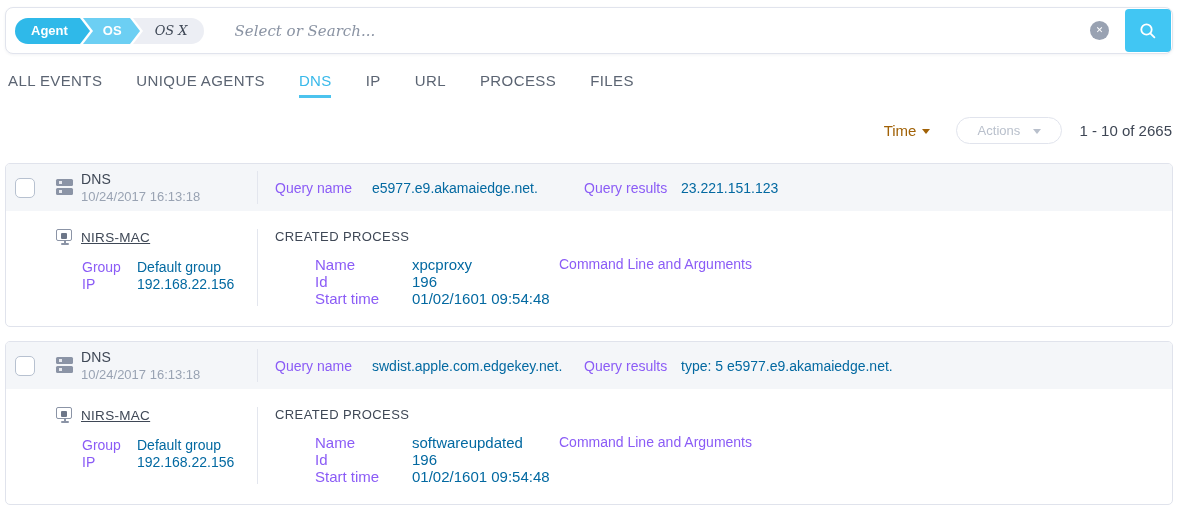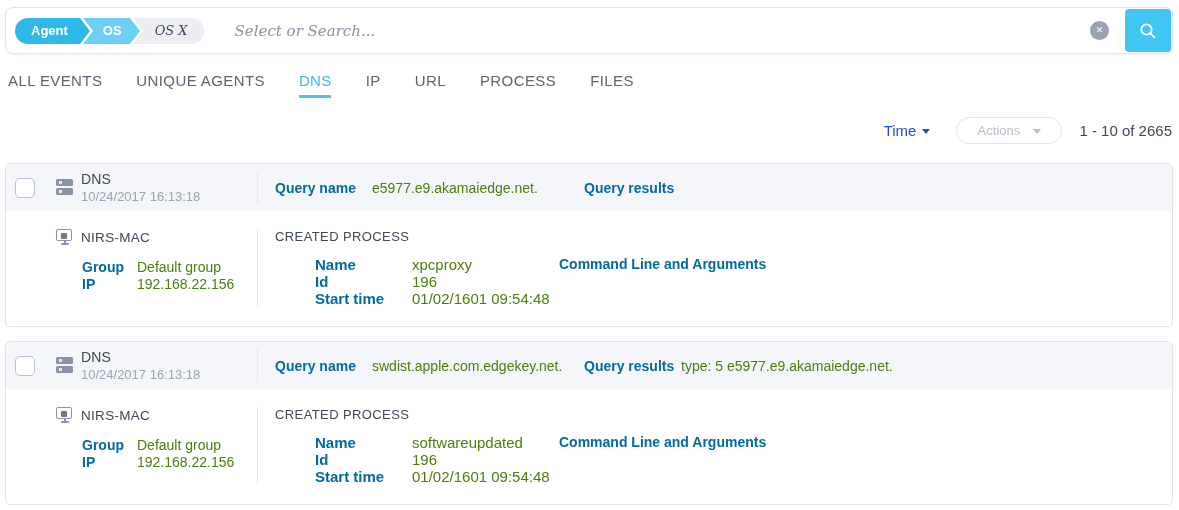--- a/index.html
+++ b/index.html
@@ -74,21 +74,21 @@
     cursor:pointer; white-space:nowrap; line-height:20px;
   }
   .tab.active { color:#38b9ea; }
   .tab.active::after {
     content:''; position:absolute; left:50%; transform:translateX(-50%);
     bottom:-7px; width:32px; height:3px; background:#4cc3ee;
   }
 
   
   .toolbar { position:absolute; top:116px; right:7px; height:28px; display:flex; align-items:center; }
-  .time-dd { color:#1d4ed8; font-size:15px; display:flex; align-items:center; gap:6px; cursor:pointer; }
+  .time-dd { color:#a16207; font-size:15px; display:flex; align-items:center; gap:6px; cursor:pointer; }
   .caret {
     display:inline-block; width:0; height:0;
     border-left:4px solid transparent; border-right:4px solid transparent;
     border-top:5px solid currentColor; margin-top:2px;
   }
   .actions-btn {
     margin-left:26px; width:106px; height:27px; border:1px solid #e1e4ed; border-radius:14px;
     background:#fff; color:#b9c0cc; font-size:13px;
     display:flex; align-items:center; justify-content:center; gap:13px; cursor:pointer;
     font-family:inherit;
@@ -118,39 +118,39 @@
     content:''; position:absolute; left:3px; top:2px; width:3px; height:3px; background:#e8eaf0;
   }
   .evt-title-block { margin-left:8px; }
   .evt-type { font-size:14px; color:#3f4856; letter-spacing:.2px; }
   .evt-time { font-size:13px; color:#99a3b3; margin-top:2px; }
 
   .hdr-right {
     flex:1; margin:7px 0; border-left:1px solid #e3e6ee; padding-left:17px;
     display:grid; grid-template-columns:97px 212px 97px auto; align-items:center;
   }
-  .lbl { font-size:14px; color:#0369a1;font-weight:bold; }
-  .val { font-size:14px; color:#4d7c0f; }
+  .lbl { font-size:14px; color:#8b5cf6; }
+  .val { font-size:14px; color:#0369a1; }
 
   .card-body { display:flex; align-items:stretch; height:115px; }
   .body-left { width:251px; flex:none; padding-top:19px; }
   .agent-line { display:flex; align-items:flex-start; margin-left:50px; }
   .monitor-icon { position:relative; width:17px; height:17px; flex:none; margin-top:-1px; }
   .monitor-icon .screen {
     width:16px; height:12px; border:1.5px solid #8b94a6; border-radius:2px; position:relative; background:#fff;
   }
   .monitor-icon .screen::after {
     content:''; position:absolute; left:3.5px; top:2.5px; width:6px; height:6px;
     background:#6d7688; border-radius:1px;
   }
   .monitor-icon .stand { width:2px; height:2px; background:#8b94a6; margin:0 auto; }
   .monitor-icon .base { width:8px; height:2px; background:#8b94a6; margin:0 auto; border-radius:1px; }
   .agent-name {
     margin-left:8px; font-size:13.5px; color:#3f4856; letter-spacing:.3px;
-    cursor:pointer;
+    text-decoration:underline; cursor:pointer;
   }
   .agent-fields { margin:13px 0 0 76px; display:grid; grid-template-columns:55px auto; row-gap:0; }
   .agent-fields > div { line-height:17px; font-size:14px; }
 
   .body-right {
     flex:1; margin:18px 0 20px; border-left:1px solid #e3e6ee; padding-left:17px;
   }
   .proc-title { font-size:13px; color:#3f4856; letter-spacing:.4px; }
   .proc-cols { display:flex; margin-top:12px; }
   .proc-fields { width:267px; flex:none; display:grid; grid-template-columns:97px auto; }
@@ -211,20 +211,21 @@
       </div>
       <div class="evt-title-block">
         <div class="evt-type">DNS</div>
         <div class="evt-time">10/24/2017 16:13:18</div>
       </div>
     </div>
     <div class="hdr-right">
       <div class="lbl">Query name</div>
       <div class="val">e5977.e9.akamaiedge.net.</div>
       <div class="lbl">Query results</div>
+      <div class="val">23.221.151.123</div>
     </div>
   </div>
   <div class="card-body">
     <div class="body-left">
       <div class="agent-line">
         <div class="monitor-icon">
           <div class="screen"></div>
             <div class="stand"></div>
             <div class="base"></div>
         </div>

